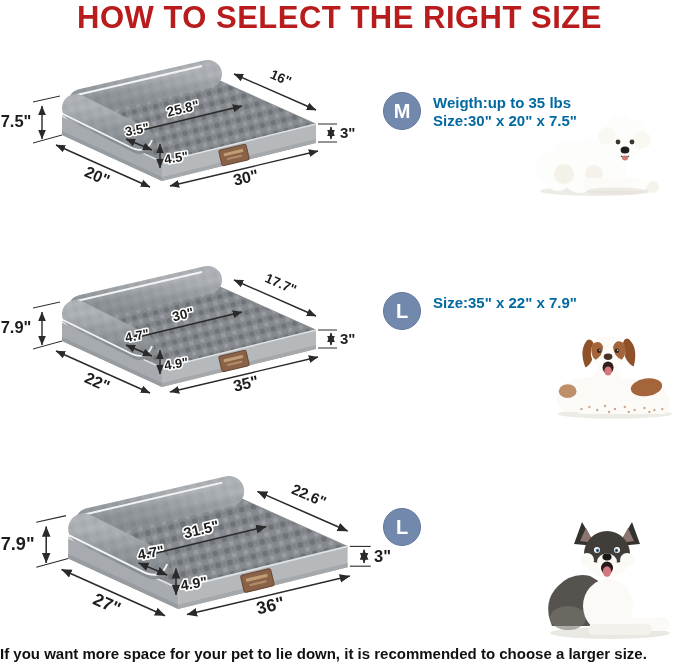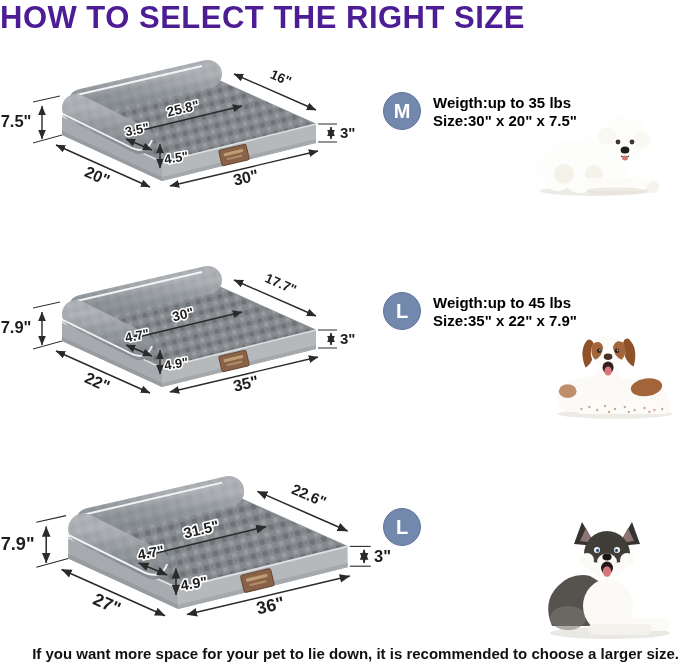--- a/index.html
+++ b/index.html
@@ -1,28 +1,28 @@
 <!DOCTYPE html>
 <html><head>
 <meta charset="utf-8">
 <style>
   html,body{margin:0;padding:0;background:#fff;}
   .canvas{position:relative;width:679px;height:672px;background:#ffffff;overflow:hidden;
           font-family:"Liberation Sans",sans-serif;}
-  .title{position:absolute;top:0;left:0;width:100%;margin:0;text-align:left;
-         font-size:31px;line-height:36px;font-weight:bold;color:#4c1d95;letter-spacing:0.5px;}
+  .title{position:absolute;top:0;left:0;width:100%;margin:0;text-align:center;
+         font-size:31px;line-height:36px;font-weight:bold;color:#b91c1c;letter-spacing:0.5px;}
   .bed-slot{position:absolute;left:0;width:360px;height:150px;}
   .badge{position:absolute;left:383px;width:38px;height:38px;border-radius:50%;
          background:#7289ad;border:1px solid #62779b;box-sizing:border-box;
          color:#ffffff;font-weight:bold;font-size:20px;
          display:flex;align-items:center;justify-content:center;}
-  .info{position:absolute;left:433px;font-size:15px;font-weight:bold;color:#000000;
+  .info{position:absolute;left:433px;font-size:15px;font-weight:bold;color:#0369a1;
         line-height:17.5px;white-space:nowrap;}
   .dog{position:absolute;}
-  .footer{position:absolute;top:645px;left:0;width:100%;margin:0;text-align:right;
+  .footer{position:absolute;top:645px;left:0;width:100%;margin:0;text-align:left;
           font-size:15px;font-weight:bold;color:#111111;}
   
   .dim{stroke:#2a2a2a;stroke-width:1.4;fill:none;
        marker-start:url(#arrh);marker-end:url(#arrh);}
   .tick{stroke:#2a2a2a;stroke-width:1;}
   .dimlabel{fill:#1d1d1d;font-weight:bold;font-family:"Liberation Sans",sans-serif;}
   .halo{paint-order:stroke;stroke:#ffffff;stroke-width:3px;stroke-linejoin:round;}
 </style>
 </head>
 <body>
@@ -164,21 +164,20 @@
     <line class="dim" x1="56" y1="105" x2="150" y2="147"></line>
     <text class="dimlabel" font-size="16" text-anchor="middle" transform="translate(95,141) rotate(24)">22"</text>
     <line class="dim" x1="170" y1="146" x2="318" y2="111"></line>
     <text class="dimlabel" font-size="16" text-anchor="middle" transform="translate(247,143) rotate(-13)">35"</text>
   </svg>
 </div>
   <div class="badge" style="top:292px;">
       <span>L</span>
     </div>
   <div class="info" style="top:294px;">
-    <div>Weigth:up to 45 lbs</div>
     <div>Size:35" x 22" x 7.9"</div>
   </div>
   <svg class="dog" style="top:326px;left:546px;" width="133" height="94" viewBox="0 0 135 95">
     <ellipse cx="70" cy="89" rx="58" ry="5" fill="#edebe6"></ellipse>
     <path d="M12,78 Q8,62 24,56 Q40,49 58,52 L96,54 Q118,57 124,70 Q128,82 114,86 L24,87 Q13,85 12,78 Z" fill="#fbfaf6"></path>
     <ellipse cx="102" cy="62" rx="16" ry="9" fill="#a5653b" transform="rotate(-8 102 62)"></ellipse>
     <ellipse cx="22" cy="66" rx="9" ry="7" fill="#b07347" opacity="0.8"></ellipse>
     <rect x="30" y="76" width="96" height="13" rx="6.5" fill="#fcfbf7"></rect>
     <g fill="#a5653b" opacity="0.55">
       <circle cx="44" cy="82" r="1.2"></circle>

